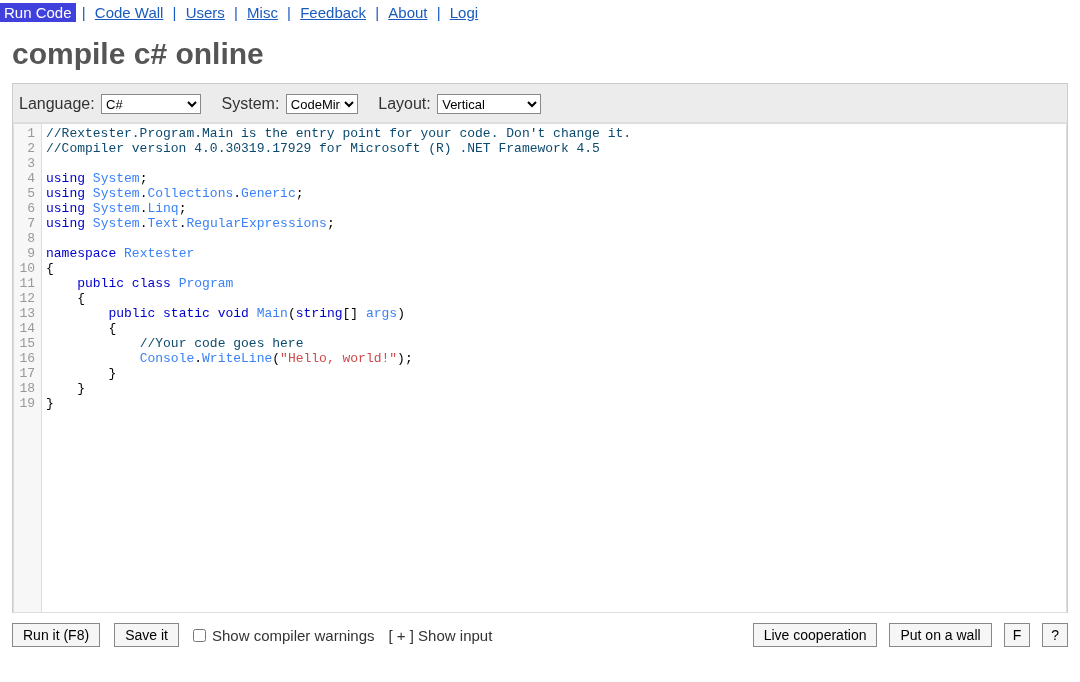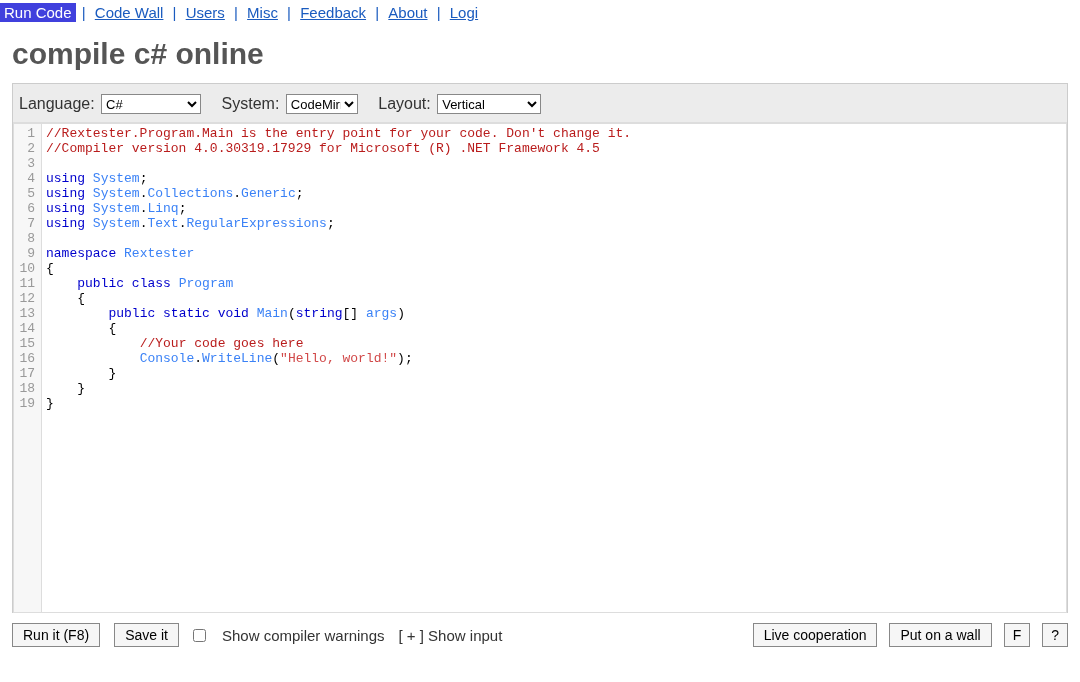--- a/index.html
+++ b/index.html
@@ -82,21 +82,21 @@
       border-right: 1px solid #ddd;
       user-select: none;
       width: 28px;
     }
     .gutter div { height: 15px; }
     .code-content {
       padding: 2px 0 0 4px;
       white-space: pre;
     }
     .code-content div { height: 15px; }
-    .c-comment { color: #b91c1c; font-family: Liberation Mono, monospace; }
+    .c-comment { color: #0c4a6e; font-family: Liberation Mono, monospace; }
     .c-keyword { color: #0000cc; }
     .c-ident { color: #3b82f6; }
     .c-string { color: #d14848; }
     .c-punc { color: #000; }
 
     .bottom-bar {
       margin: 6px 12px 0 12px;
       display: flex;
       align-items: center;
       gap: 12px;
@@ -106,21 +106,21 @@
     .btn {
       background: #f6f6f6;
       border: 1px solid #888;
       padding: 3px 10px;
       font-size: 14px;
       cursor: pointer;
       font-family: inherit;
     }
     .bottom-bar .left-group { display: flex; align-items: center; gap: 14px; }
     .bottom-bar .spacer { flex: 1; }
-    .bottom-bar label.cb { display: flex; align-items: center; gap: 16px; cursor: pointer; }
+    .bottom-bar label.cb { display: flex; align-items: center; gap: 6px; cursor: pointer; }
     .bottom-bar .plus-link { cursor: pointer; }
     .btn.small { padding: 3px 8px; }
   </style>
 </head>
 <body>
 
 <div class="top-nav">
   <a href="#" class="active">Run Code</a>
   <span class="sep">|</span>
   <a href="#">Code Wall</a>

